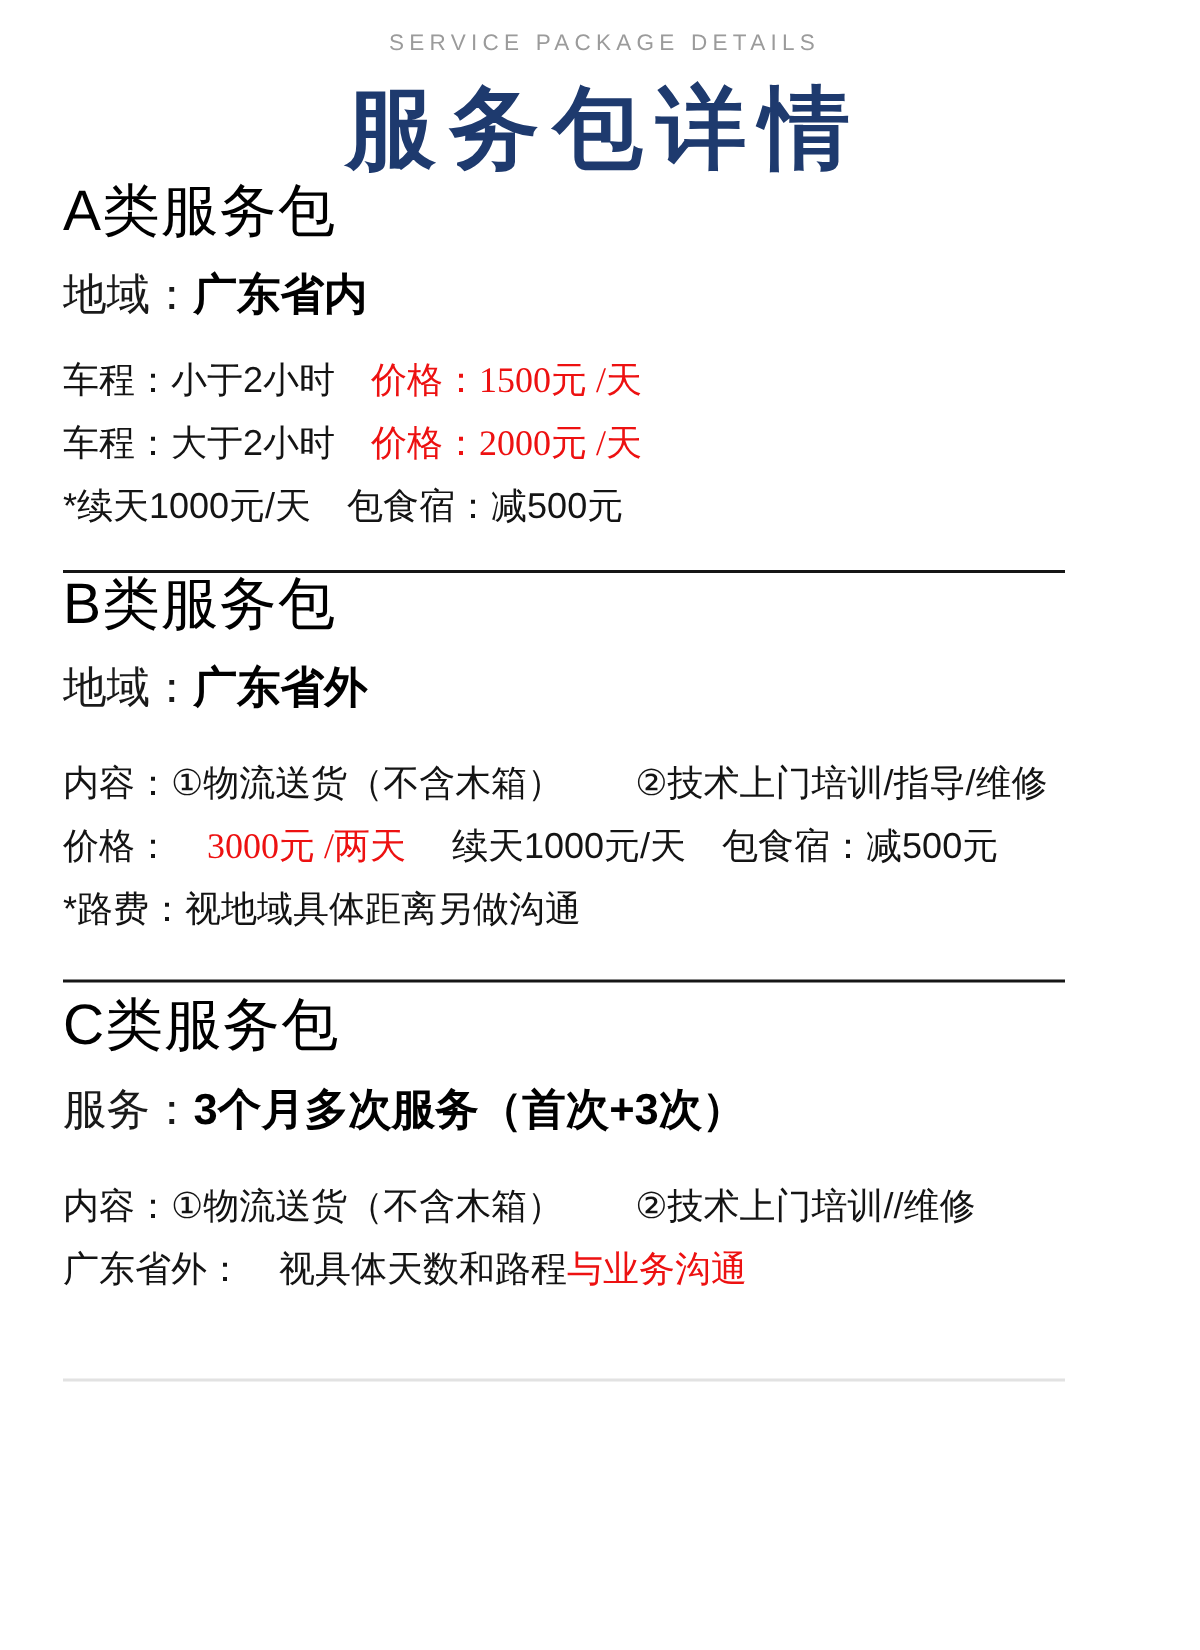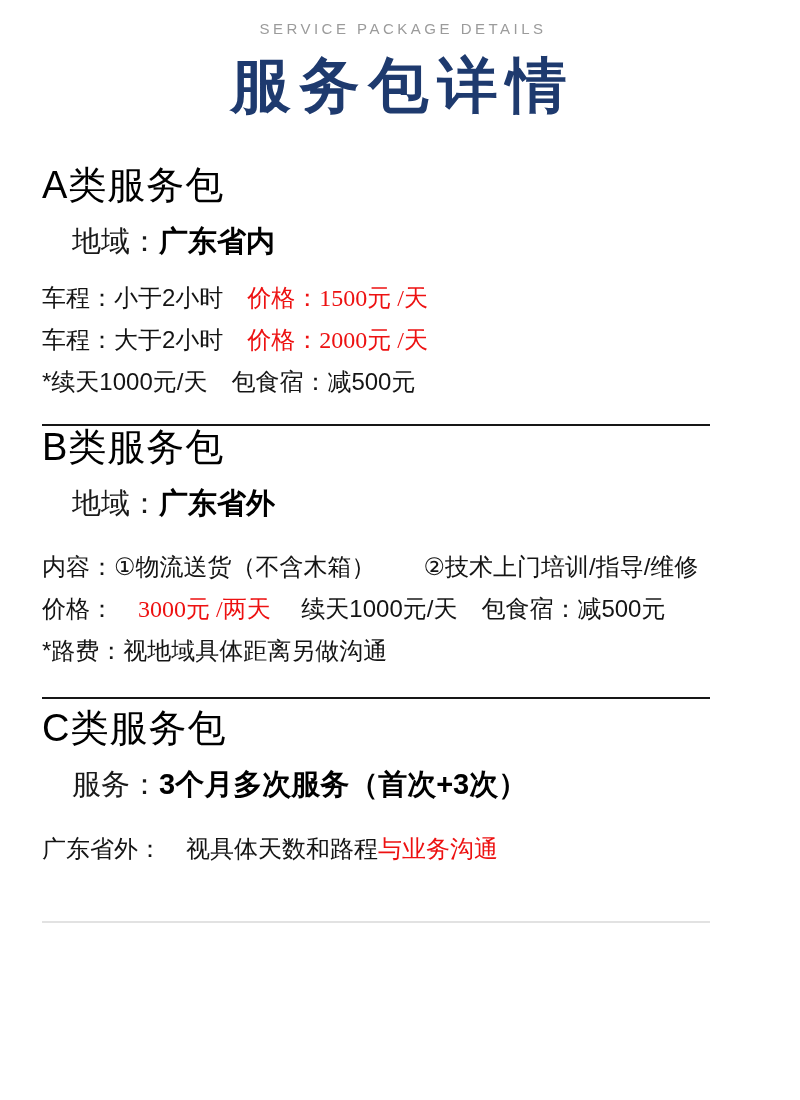--- a/index.html
+++ b/index.html
@@ -26,25 +26,25 @@
   .title{
     text-align:center;color:var(--accent);
     font-size:60px;line-height:1.15;font-weight:700;letter-spacing:9px;
     margin:14px 0 0 0;
   }
 
   .pkg-heading{
     font-size:38px;line-height:1.15;font-weight:400;color:#000;
     letter-spacing:1px;margin:0;
   }
-  .pkg-a .pkg-heading{margin-top:44px;}
+  .pkg-a .pkg-heading{}
   .pkg-b .pkg-heading{}
   .pkg-c .pkg-heading{margin-top:8px;}
 
-  .pkg-sub{margin-top:16px;font-size:29px;line-height:1.2;white-space:nowrap;margin-left:30px;}
+  .pkg-sub{margin-top:16px;font-size:29px;line-height:1.2;white-space:nowrap;}
   .sub-label{font-weight:400;color:#1a1a1a;}
   .sub-value{font-weight:700;color:#000;}
 
   .pkg-lines{margin-top:28px;}
   .pkg-b .pkg-lines{margin-top:34px;}
   .pkg-c .pkg-lines{margin-top:36px;}
 
   .line{
     font-size:24px;line-height:24px;margin-bottom:18px;
     white-space:nowrap;color:var(--text);
@@ -91,18 +91,19 @@
         </div>
     <hr class="divider">
   </section>
 
   <section class="pkg pkg-c">
     <h2 class="pkg-heading">C类服务包</h2>
     <div class="pkg-sub">
       <span class="sub-label">服务：</span><span class="sub-value">3个月多次服务（首次+3次）</span>
     </div>
     <div class="pkg-lines">
+          <div class="line"><span class="seg seg-normal">内容：①物流送货（不含木箱）　　②技术上门培训//维修</span></div>
           <div class="line"><span class="seg seg-normal">广东省外：　视具体天数和路程</span><span class="seg seg-red">与业务沟通</span></div>
         </div>
     <hr class="divider">
   </section>
 </div>
 </div>
 
 </body></html>

